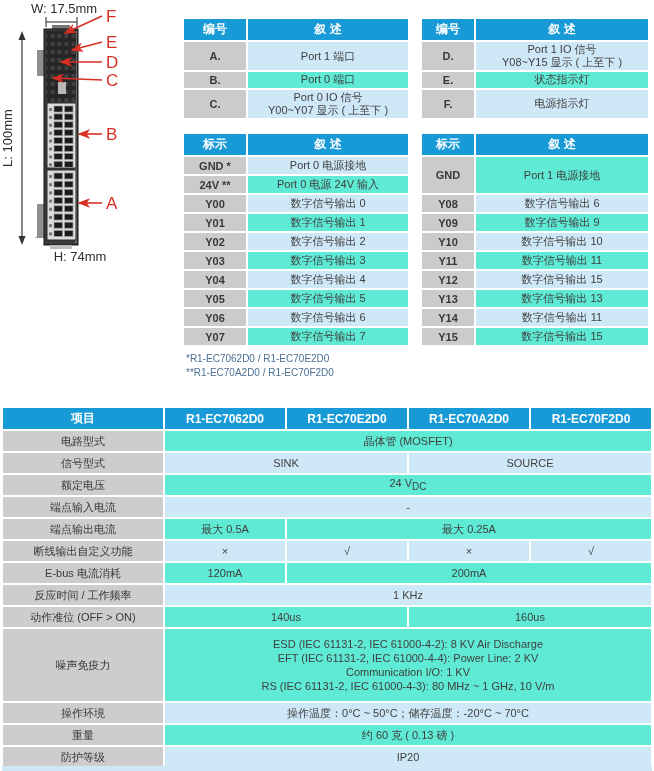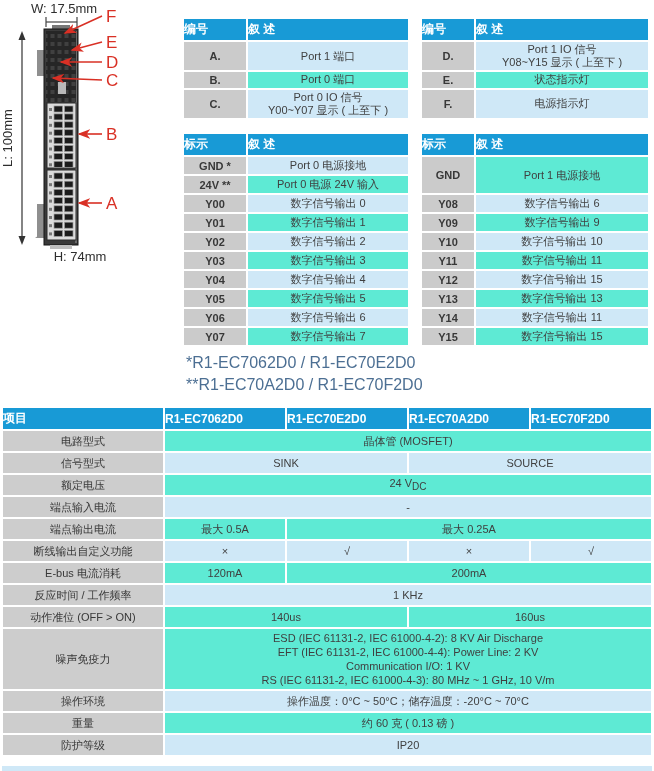--- a/index.html
+++ b/index.html
@@ -3,41 +3,41 @@
 <meta charset="utf-8">
 <style>
   html,body{margin:0;padding:0}
   body{
     width:654px;height:771px;position:relative;background:#ffffff;
     font-family:"Liberation Sans","DejaVu Sans",sans-serif;color:#3f3f3f;overflow:hidden;
   }
   table{border-collapse:separate;border-spacing:2px;table-layout:fixed}
   th{
     background:#189ad6;color:#ffffff;font-size:12px;font-weight:bold;
-    padding:2px 0;height:16px;text-align:left;
+    padding:2px 0;height:16px;text-align:center;
   }
   td{font-size:11px;text-align:center;vertical-align:middle;padding:1px 3px}
   .idcell{background:#cbcbcb;font-weight:bold;color:#383838}
   .blue{background:#cfe8f7}
   .light{background:#5eead4}
   .gapcell{background:transparent;padding:0}
   .pre{white-space:pre-line;line-height:1.2}
 
   .device-wrap{position:absolute;left:0;top:0;width:182px;height:272px}
   .ports-wrap{position:absolute;left:182px;top:17px;width:470px}
   .signals-wrap{position:absolute;left:182px;top:132px;width:470px}
-  .footnotes{position:absolute;left:186px;top:352px;font-size:16px;color:#4c6f93;line-height:1.35}
+  .footnotes{position:absolute;left:186px;top:352px;font-size:10px;color:#4c6f93;line-height:1.35}
   .spec-wrap{position:absolute;left:1px;top:406px;width:652px}
 
   .ports-table,.signals-table{width:468px}
   .signals-table td{height:15px}
   .spec-table{width:652px}
   .spec-table td{height:18px}
   .spec-table .lbl{background:#cdcdcd;color:#383838}
-  .spec-table td.noise{line-height:14px;height:auto;padding:2px 3px}
+  .spec-table td.noise{line-height:14px;height:auto;padding:8px 3px}
   sub{font-size:10px}
   .bottom-strip{position:absolute;left:2px;top:766px;width:650px;height:5px;background:#cfe8f7}
 </style>
 </head>
 <body>
 
 <div class="device-wrap">
   <svg width="182" height="272" viewBox="0 0 182 272">
     <defs>
       <marker id="arr" markerWidth="9" markerHeight="8" refX="7" refY="3" orient="auto">

